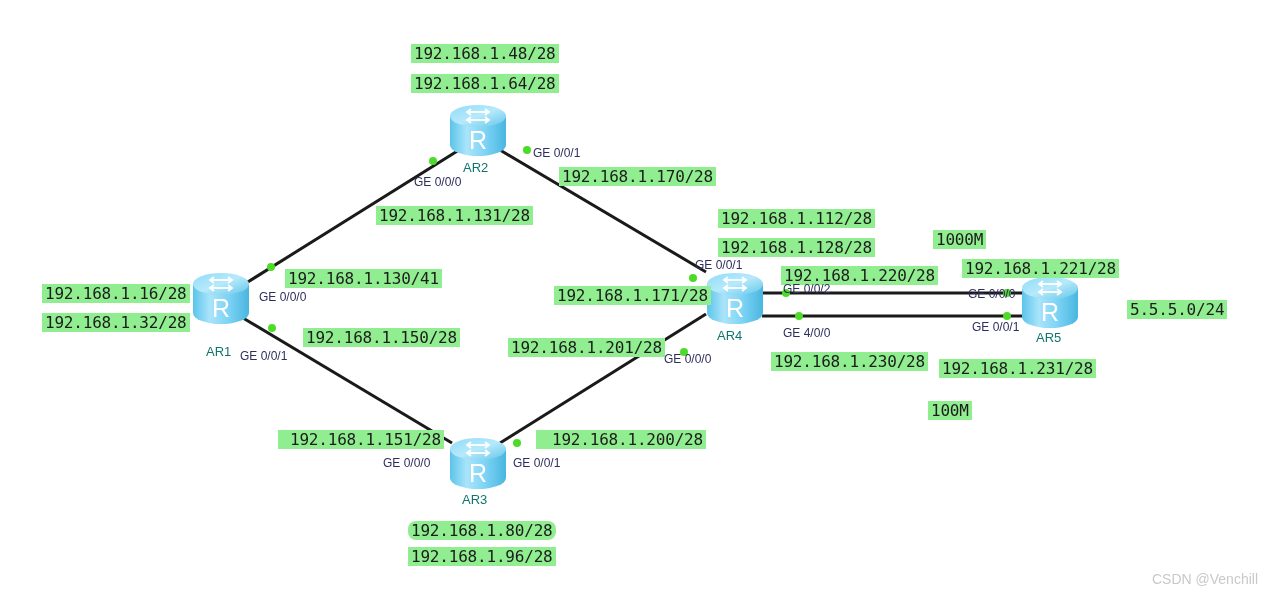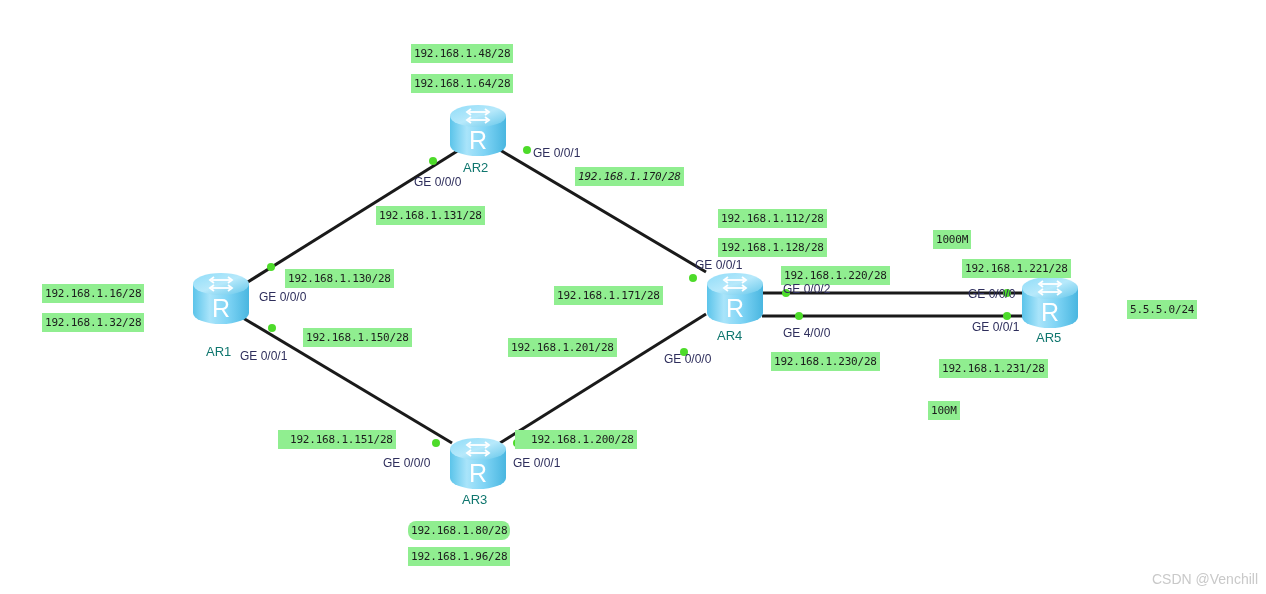--- a/index.html
+++ b/index.html
@@ -29,21 +29,21 @@
     font-family: "Liberation Sans", sans-serif;
     font-size: 13px;
     color: #0f766e;
     white-space: nowrap;
   }
   .net-label {
     position: absolute;
     background: #90ee90;
     color: #1c1c1c;
     font-family: "DejaVu Sans Mono", monospace;
-    font-size: 11px;
+    font-size: 16px;
     line-height: 17px;
     padding: 1px 3px;
     white-space: nowrap;
     letter-spacing: -0.2px;
   }
   .iface-label {
     position: absolute;
     font-family: "Liberation Sans", sans-serif;
     font-size: 12px;
     color: #2e2e5c;
@@ -171,32 +171,32 @@
   <div id="router-labels-layer">
       <div class="router-label" style="left: 206px; top: 327px; margin-top: 17px;">AR1</div>
       <div class="router-label" style="left: 463px; top: 160px;">AR2</div>
       <div class="router-label" style="left: 462px; top: 492px;">AR3</div>
       <div class="router-label" style="left: 717px; top: 328px;">AR4</div>
       <div class="router-label" style="left: 1036px; top: 330px;">AR5</div>
     </div>
   <div id="network-labels-layer">
       <div class="net-label" style="left: 411px; top: 44px;">192.168.1.48/28</div>
       <div class="net-label" style="left: 411px; top: 74px;">192.168.1.64/28</div>
-      <div class="net-label" style="left: 575px; top: 167px; font-style: italic;">192.168.1.170/28</div>
+      <div class="net-label" style="left: 559px; top: 167px;">192.168.1.170/28</div>
       <div class="net-label" style="left: 376px; top: 206px;">192.168.1.131/28</div>
-      <div class="net-label" style="left: 285px; top: 269px;">192.168.1.130/28</div>
+      <div class="net-label" style="left: 285px; top: 269px;">192.168.1.130/41</div>
       <div class="net-label" style="left: 42px; top: 284px;">192.168.1.16/28</div>
       <div class="net-label" style="left: 42px; top: 313px;">192.168.1.32/28</div>
       <div class="net-label" style="left: 303px; top: 328px;">192.168.1.150/28</div>
       <div class="net-label" style="left: 718px; top: 209px;">192.168.1.112/28</div>
       <div class="net-label" style="left: 718px; top: 238px;">192.168.1.128/28</div>
       <div class="net-label" style="left: 554px; top: 286px;">192.168.1.171/28</div>
       <div class="net-label" style="left: 508px; top: 338px;">192.168.1.201/28</div>
       <div class="net-label" style="left: 278px; top: 430px; padding-left: 12px;">192.168.1.151/28</div>
-      <div class="net-label" style="left: 515px; top: 430px; padding-left: 16px;">192.168.1.200/28</div>
+      <div class="net-label" style="left: 536px; top: 430px; padding-left: 16px;">192.168.1.200/28</div>
       <div class="net-label" style="left: 408px; top: 521px; border-radius: 8px;">192.168.1.80/28</div>
       <div class="net-label" style="left: 408px; top: 547px;">192.168.1.96/28</div>
       <div class="net-label" style="left: 781px; top: 266px;">192.168.1.220/28</div>
       <div class="net-label" style="left: 771px; top: 352px;">192.168.1.230/28</div>
       <div class="net-label" style="left: 962px; top: 259px;">192.168.1.221/28</div>
       <div class="net-label" style="left: 939px; top: 359px;">192.168.1.231/28</div>
       <div class="net-label" style="left: 1127px; top: 300px;">5.5.5.0/24</div>
       <div class="net-label" style="left: 933px; top: 230px;">1000M</div>
       <div class="net-label" style="left: 928px; top: 401px;">100M</div>
     </div>

